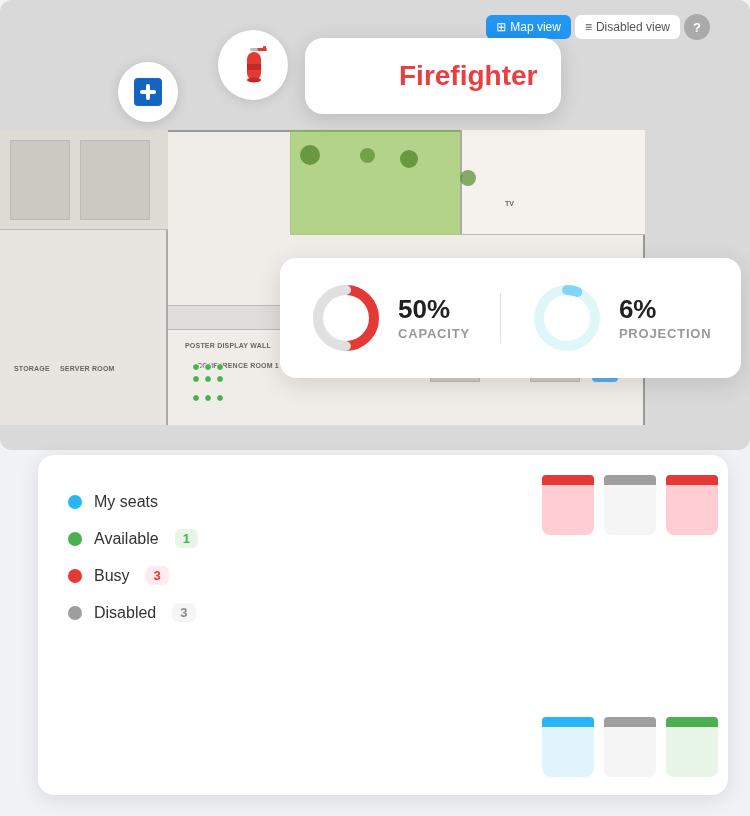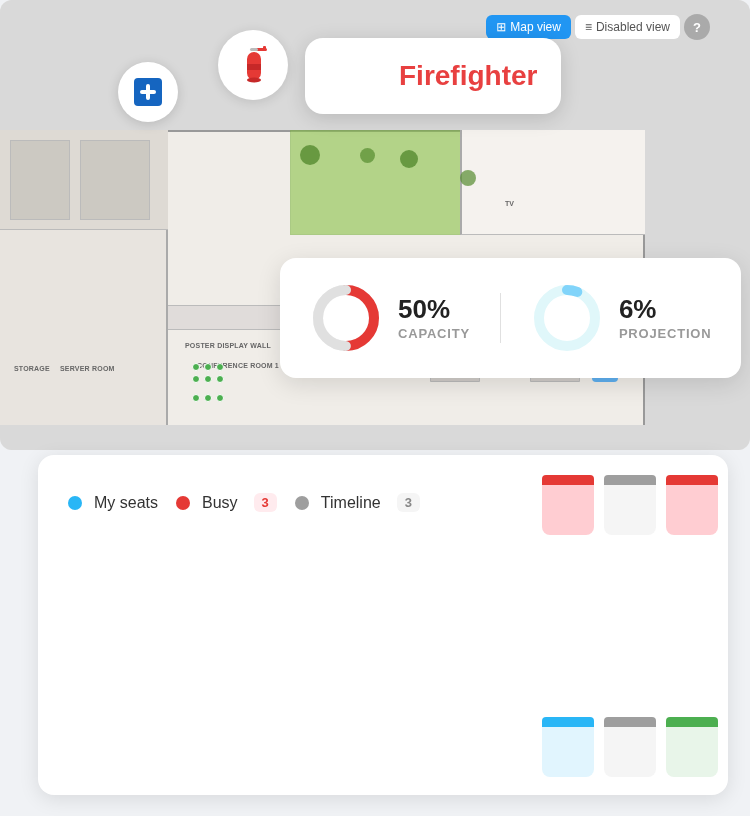--- a/index.html
+++ b/index.html
@@ -189,21 +189,21 @@
       height: 340px;
       background: white;
       border-radius: 16px;
       box-shadow: 0 4px 20px rgba(0,0,0,0.10);
       padding: 30px 30px;
       z-index: 5;
     }
 
     .legend-items {
       display: flex;
-      flex-direction: row;
+      flex-direction: column;
       gap: 18px;
       margin-top: 8px;
     }
 
     .legend-row {
       display: flex;
       align-items: center;
       gap: 12px;
     }
     .legend-dot {
@@ -385,30 +385,35 @@
 </div>
 
 <div class="legend-card">
   <div class="legend-items">
 
     <div class="legend-row">
       <div class="legend-dot" style="background:#29b6f6;"></div>
       <span class="legend-row-label">My seats</span>
     </div>
 
+    <div class="legend-row">
+      <div class="legend-dot" style="background:#4caf50;"></div>
+      <span class="legend-row-label">Available</span>
+      <span class="legend-count">1</span>
+    </div>
 
     <div class="legend-row">
       <div class="legend-dot" style="background:#e53935;"></div>
       <span class="legend-row-label">Busy</span>
       <span class="legend-count busy">3</span>
     </div>
 
     <div class="legend-row">
       <div class="legend-dot" style="background:#9e9e9e;"></div>
-      <span class="legend-row-label">Timeline</span>
+      <span class="legend-row-label">Disabled</span>
       <span class="legend-count disabled">3</span>
     </div>
   </div>
 
   <div style="position:absolute;top:20px;right:10px;display:flex;gap:10px;align-items:flex-end;">
 
     <div style="display:flex;flex-direction:column;align-items:center;gap:0;">
       <div style="width:52px;height:10px;background:#e53935;border-radius:4px 4px 0 0;"></div>
       <div style="width:52px;height:50px;background:#ffcdd2;border-radius:0 0 8px 8px;"></div>
     </div>

